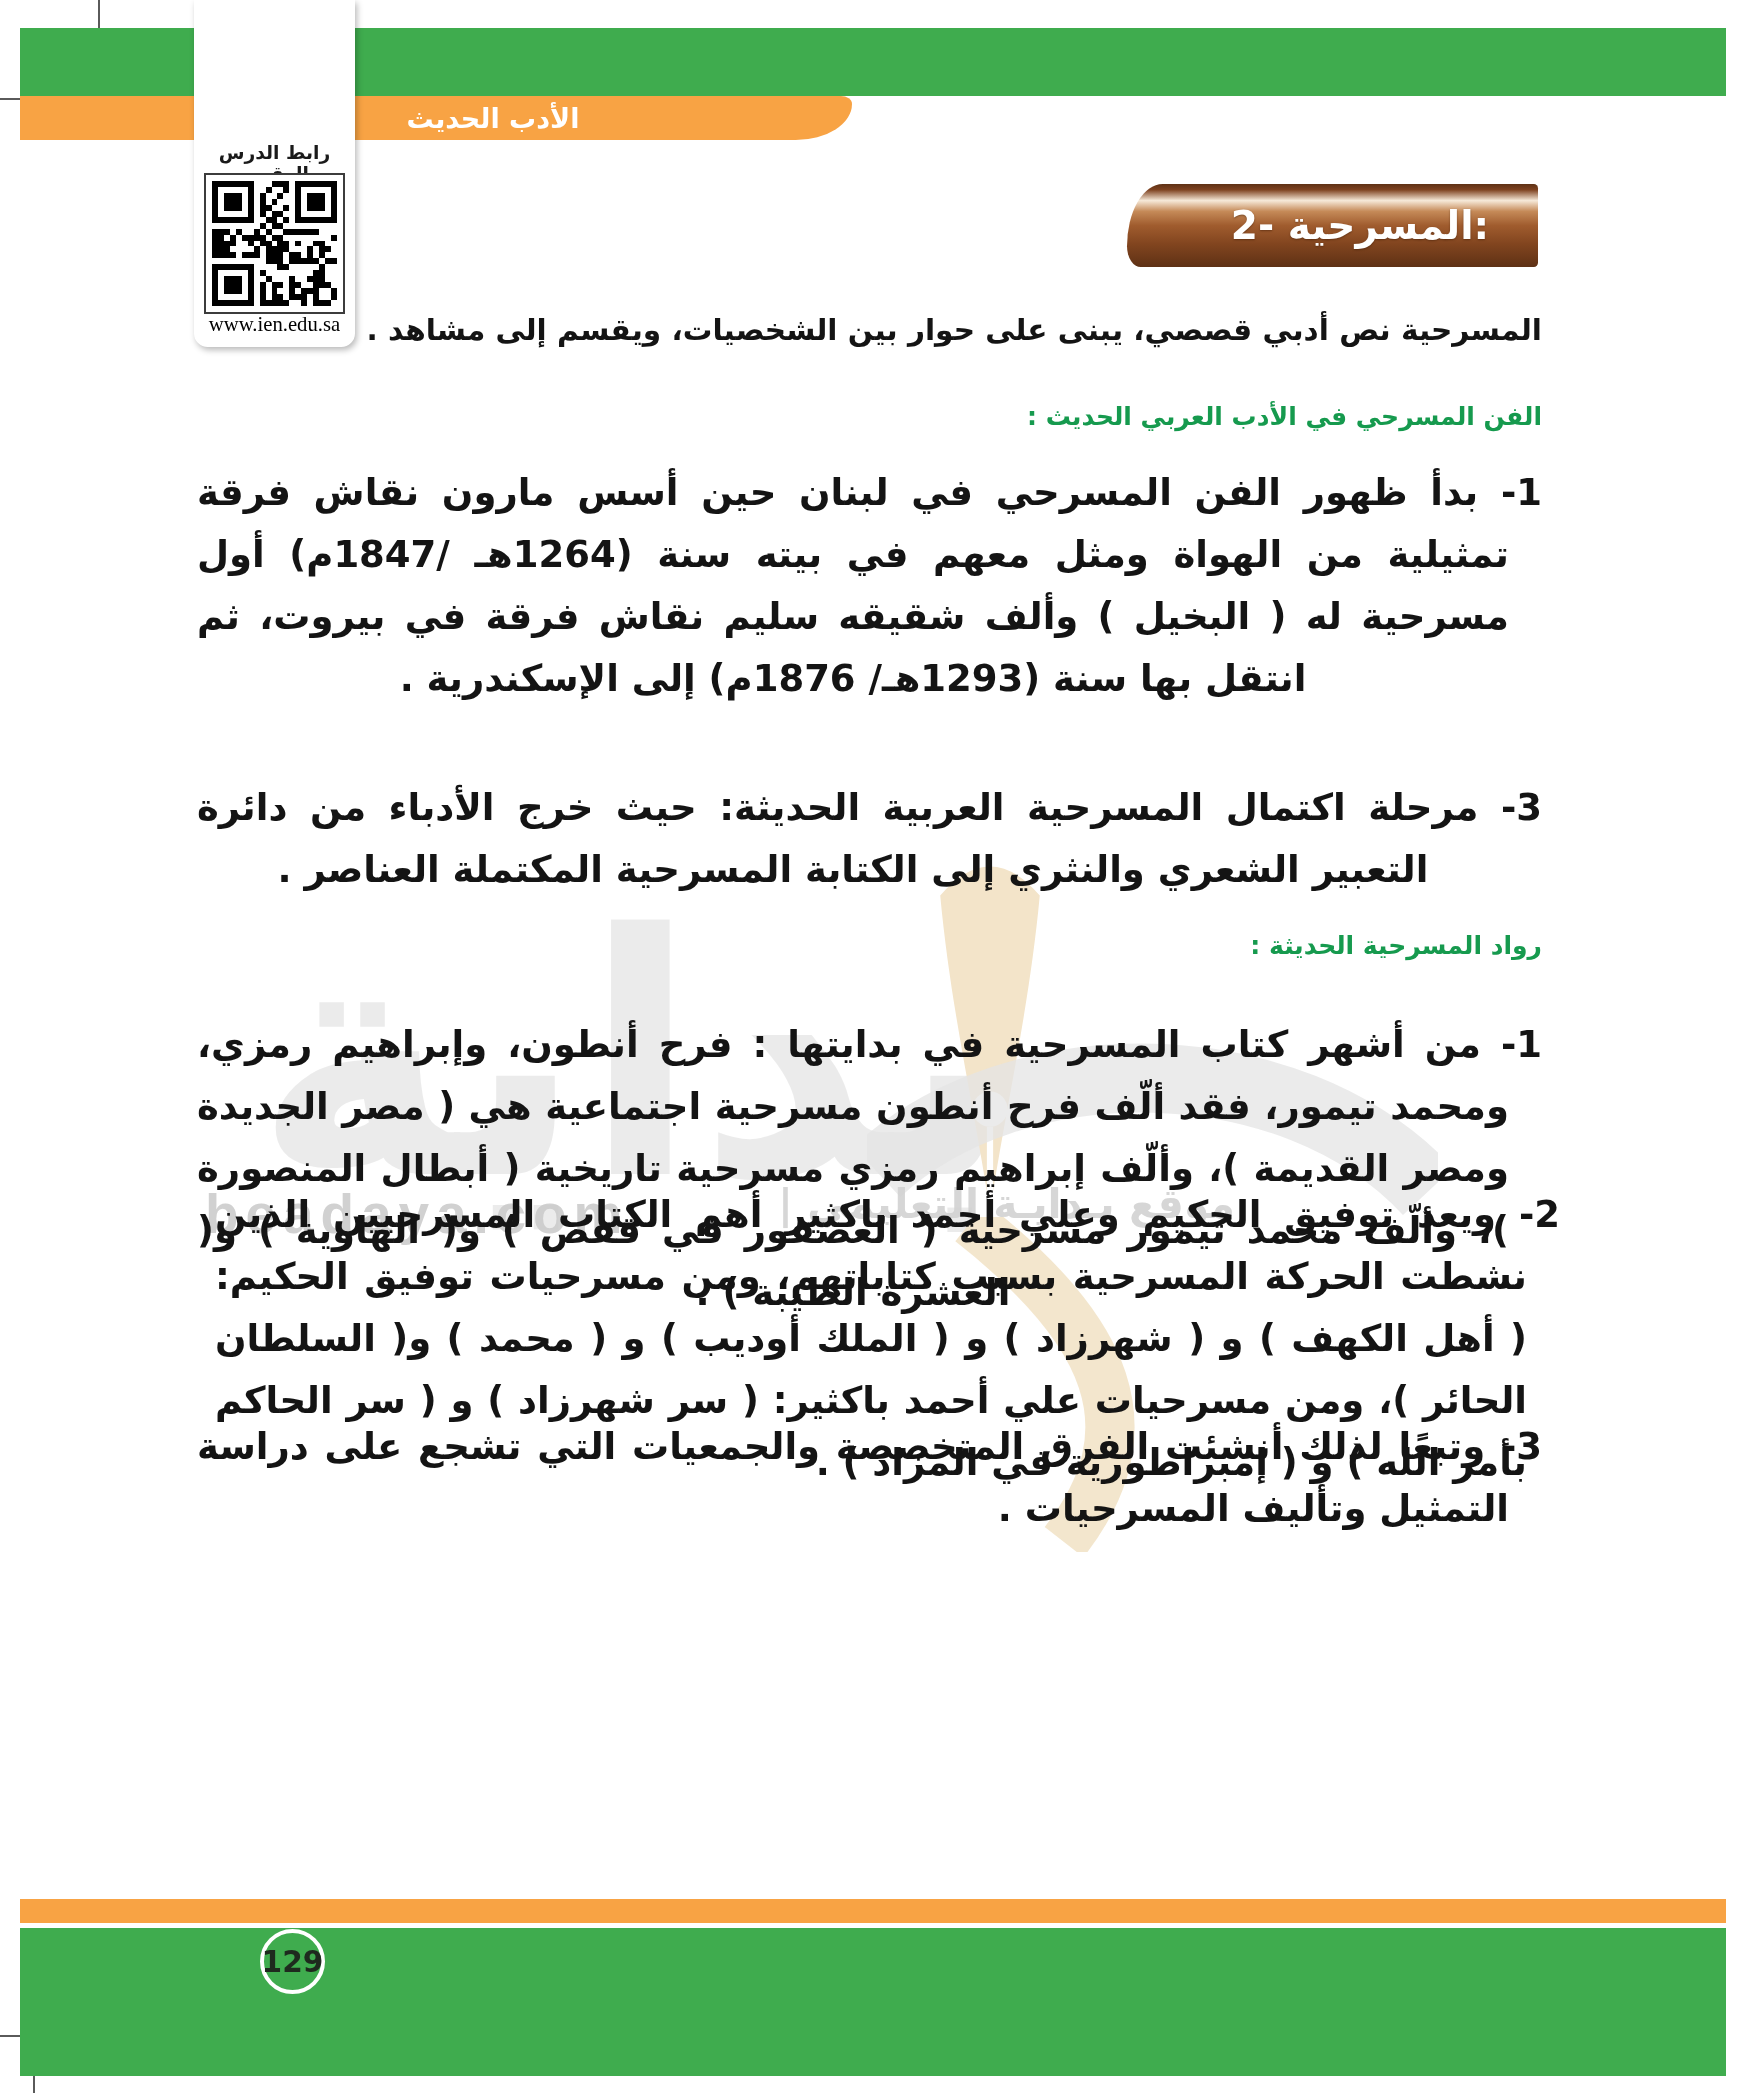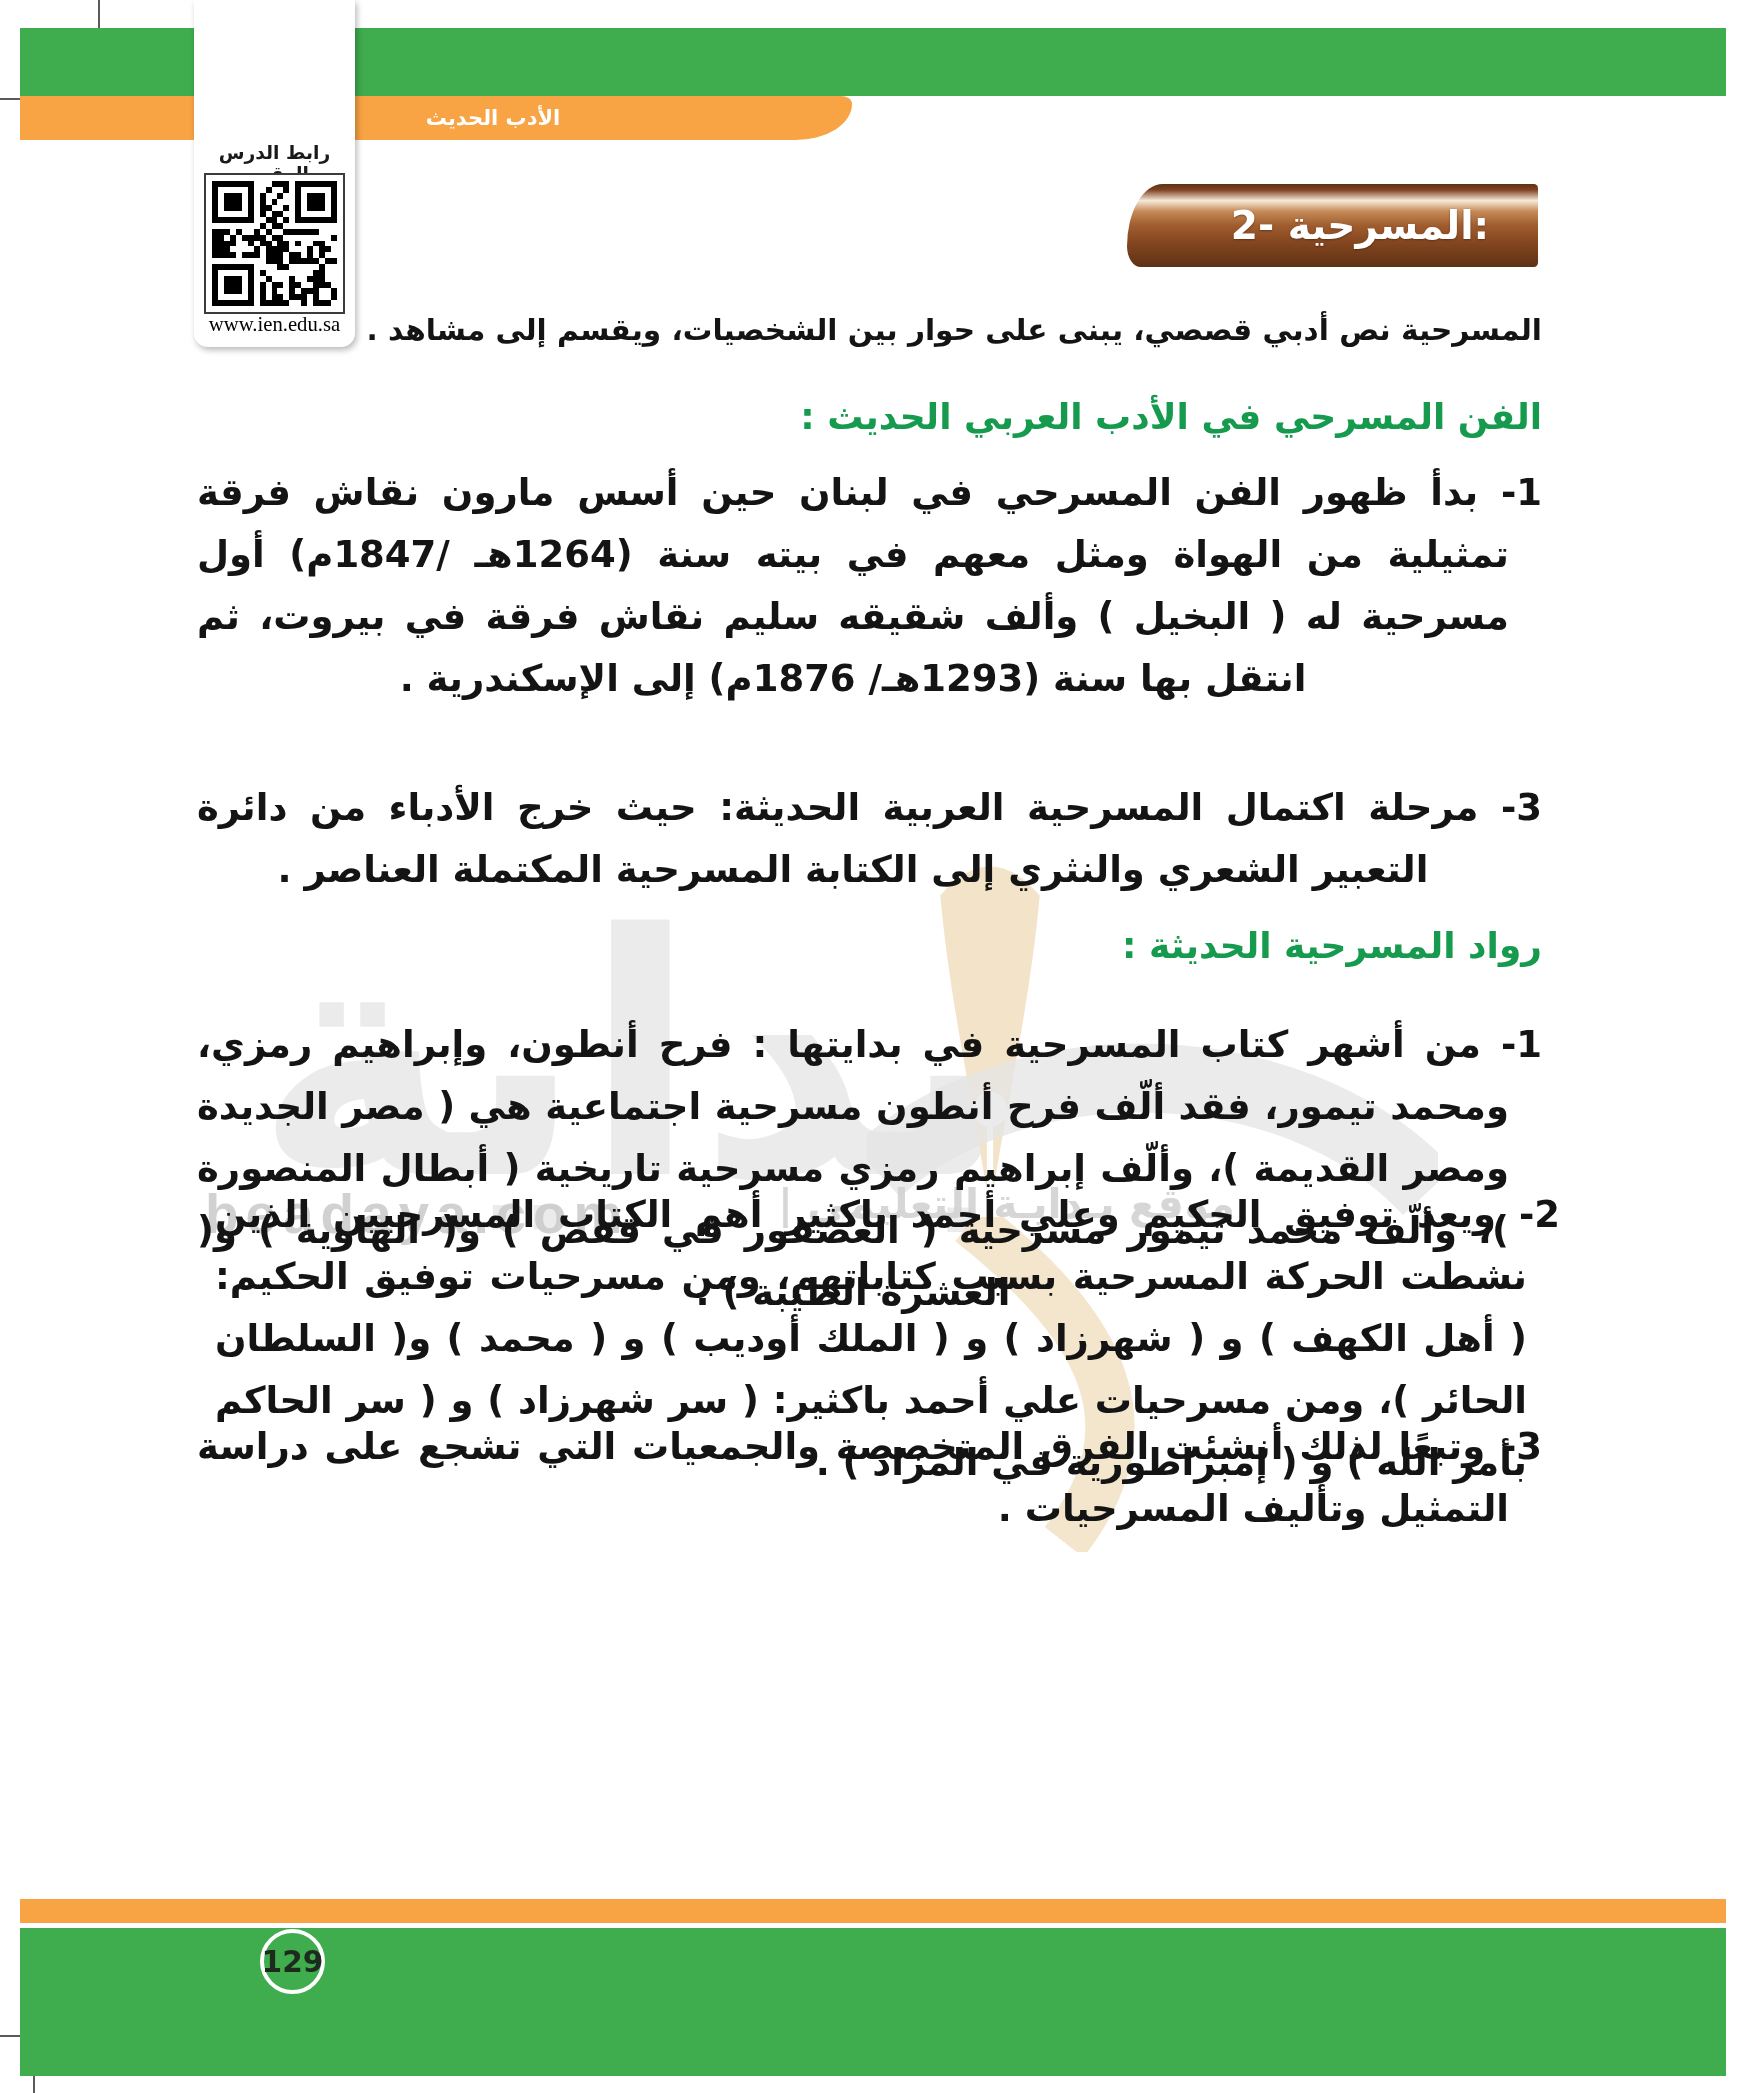--- a/index.html
+++ b/index.html
@@ -4,21 +4,21 @@
 <style>
   html,body{margin:0;padding:0;background:#ffffff;}
   #page{position:relative;width:1744px;height:2093px;background:#fff;overflow:hidden;
         font-family:"DejaVu Sans",sans-serif;}
   
   .band{position:absolute;left:19.7px;right:17.7px;}
   #band-green-top{top:27.6px;height:68px;background:var(--green);}
   #band-orange-top{top:96px;left:19.7px;width:832px;height:44px;background:var(--orange);
         border-bottom-right-radius:69px 44px;border-top-right-radius:13.8px 9.9px;position:absolute;}
   #header-title{position:absolute;top:96px;left:296px;width:394px;height:44px;
-        color:#fff;font-size:21px;font-weight:bold;display:flex;align-items:center;
+        color:#fff;font-size:27px;font-weight:bold;display:flex;align-items:center;
         justify-content:center;direction:rtl;}
   #band-orange-bottom{top:1899px;height:23.6px;background:var(--orange);}
   #band-green-bottom{top:1928px;height:148px;background:var(--green);}
   
   .mark{position:absolute;background:#5a5a5a;}
   
   #qr-card{position:absolute;left:194px;top:0;width:161px;height:347px;background:#fff;
         border-radius:0 0 13.8px 13.8px;box-shadow:2px 3px 5.9px rgba(0,0,0,.28);z-index:4;}
   #qr-label{position:absolute;top:142px;left:0;right:0;text-align:center;font-size:18.7px;
         font-weight:bold;color:#1a1a1a;direction:rtl;}
@@ -31,21 +31,21 @@
         border-radius:51px 5.9px 5.9px 19.7px / 89px 5.9px 5.9px 29.6px;
         background:linear-gradient(180deg,#5e3115 0%,#7e4220 7%,#f6e9d8 20%,#c58a58 33%,
                    #a05c2e 50%,#82451f 72%,#5e3115 100%);
         display:flex;align-items:center;justify-content:center;}
   #section-banner-title{direction:ltr;color:#fff;font-size:39px;font-weight:bold;
         padding-left:55px;text-shadow:0 1px 2px rgba(60,25,5,.5);}
   
   .txt{position:absolute;left:197px;width:1345px;direction:rtl;color:#141414;
         font-weight:bold;z-index:2;}
   #intro{top:303px;font-size:29.6px;text-align:right;line-height:54px;}
-  .green-heading{font-size:36px;color:var(--heading-green);text-align:right;line-height:43px;}
+  .green-heading{font-size:25px;color:var(--heading-green);text-align:right;line-height:43px;}
   #heading-1{top:395px;}
   #heading-2{top:924px;}
   .item{font-size:37px;line-height:62px;text-align:justify;text-indent:-33px;
         padding-right:33px;box-sizing:border-box;}
   .center-last{text-align-last:center;}
   #s1i1{top:462px;} #s1i2{top:649px;} #s1i3{top:777px;}
   #s2i1{top:1014px;} #s2i2{top:1184px;margin-left:18px;} #s2i3{top:1416px;}
   
   #watermark{position:absolute;inset:0;z-index:1;pointer-events:none;}
   #wm-word{position:absolute;left:128px;top:857px;width:1015px;font-size:335px;line-height:1.2;

